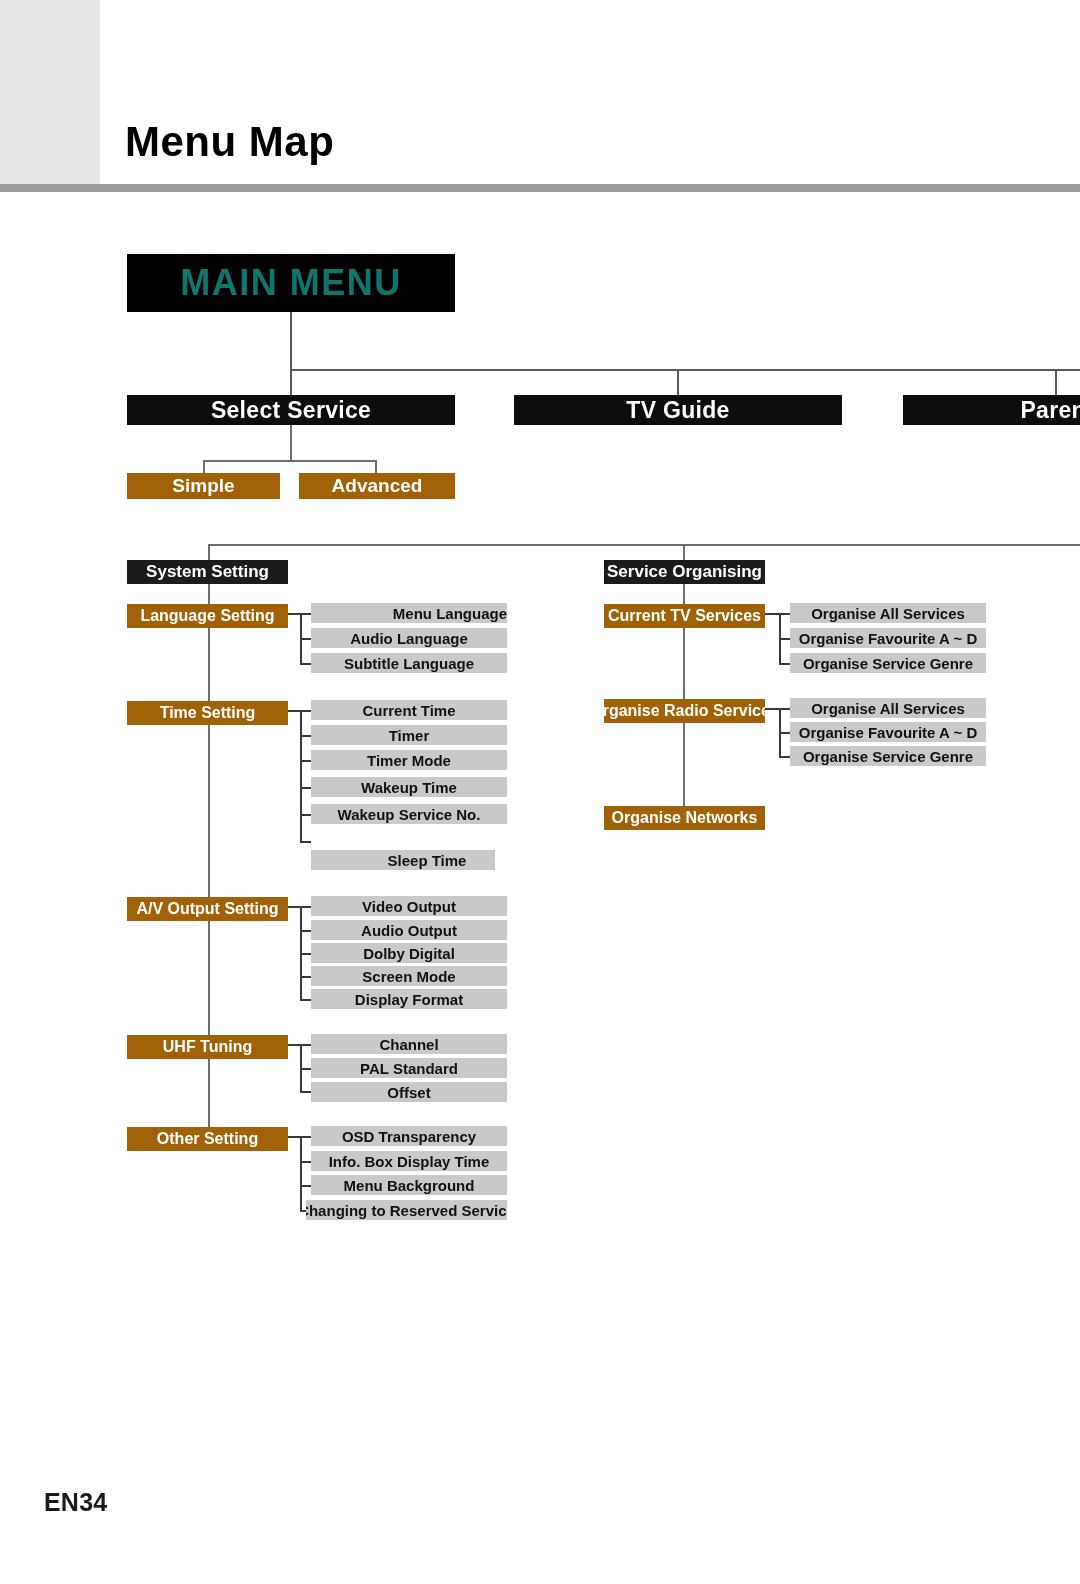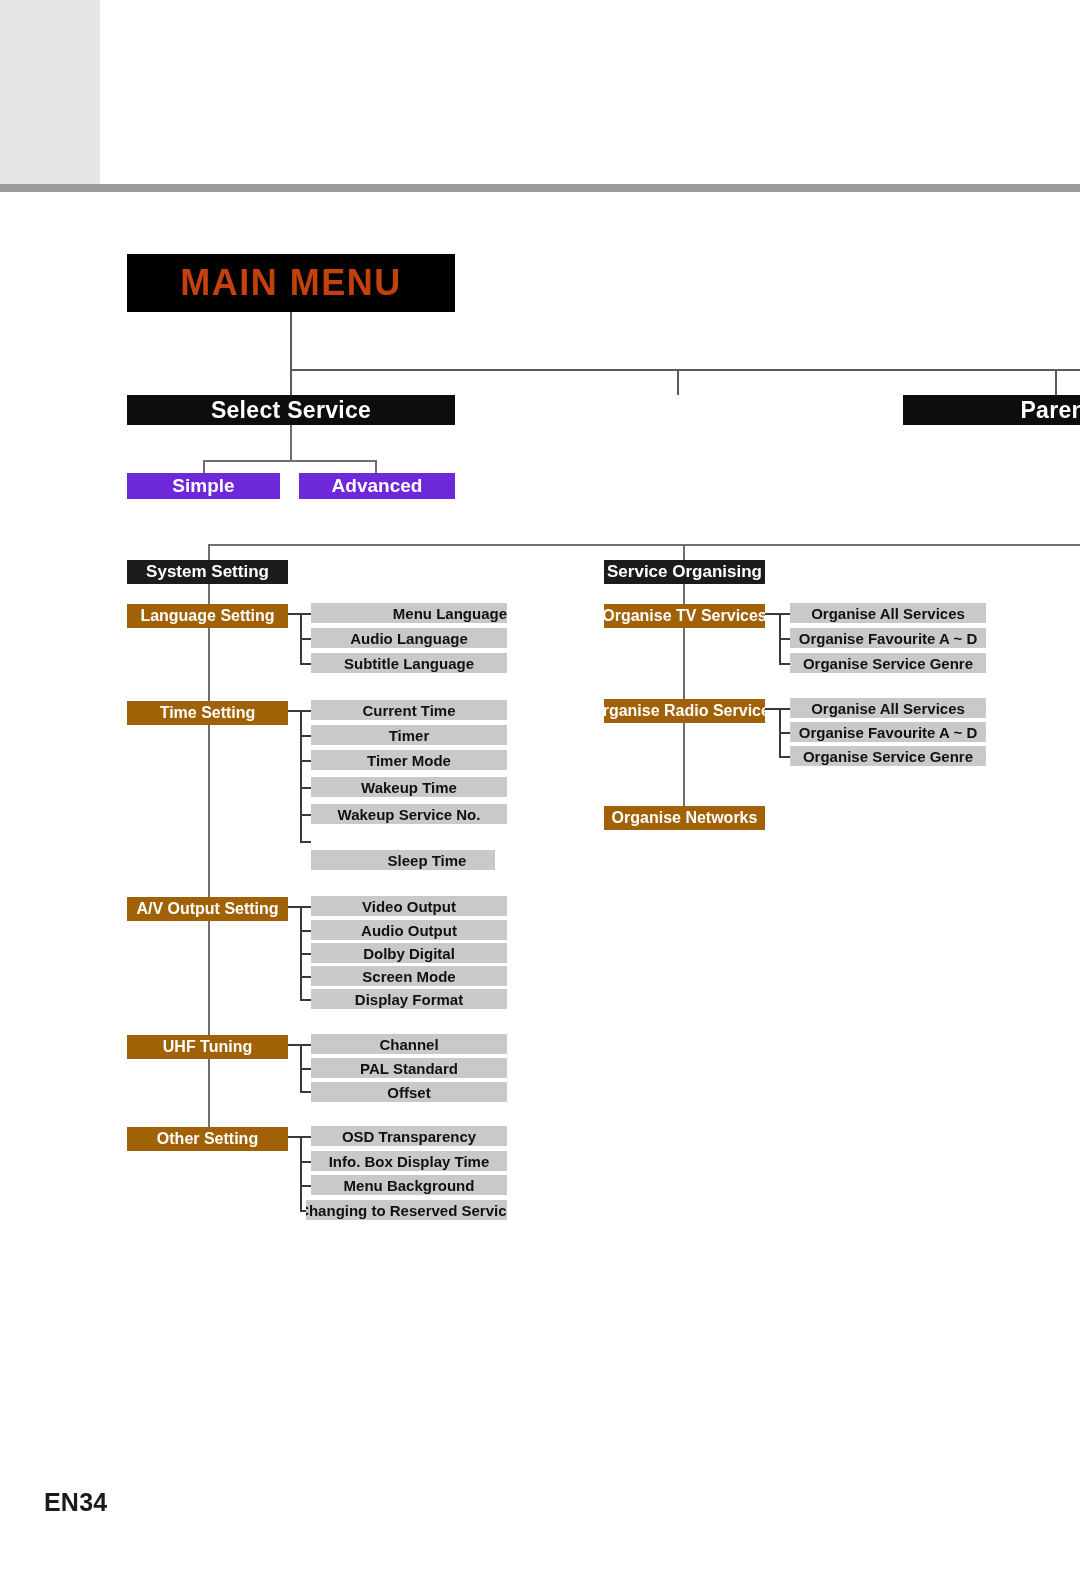--- a/index.html
+++ b/index.html
@@ -56,34 +56,34 @@
     position: absolute;
     box-sizing: border-box;
     display: flex;
     align-items: center;
     justify-content: center;
     white-space: nowrap;
     overflow: hidden;
   }
   .box.level0 {           
     background: #000000;
-    color: #c2410c;
+    color: #0f766e;
     font-size: 36px;
     font-weight: bold;
     letter-spacing: 1.5px;
   }
   .box.level1 {           
     background: #0d0d0d;
     color: #ffffff;
     font-size: 23px;
     font-weight: bold;
     letter-spacing: 0.3px;
   }
   .box.level2 {           
-    background: #6d28d9;
+    background: #a16207;
     color: #ffffff;
     font-size: 19px;
     font-weight: bold;
   }
   .box.section {          
     background: #1c1c1c;
     color: #ffffff;
     font-size: 17px;
     font-weight: bold;
   }
@@ -115,35 +115,39 @@
   .vline.dark { background: #3a3a3a; }
   .hline.dark { background: #3a3a3a; }
 </style>
 </head>
 <body>
 
 <div id="page">
 
   <div class="corner-block"></div>
   <div class="header-rule"></div>
+  <div class="page-title">Menu Map</div>
 
   <div class="box level0" style="left:127px; top:254px; width:328px; height:58px;">
     <span>MAIN MENU</span>
   </div>
 
   <div class="vline" style="left:290px; top:312px; width:2px; height:58px;"></div>
 
   <div class="hline" style="left:290px; top:369px; width:790px; height:2px;"></div>
 
   <div class="vline" style="left:290px; top:369px; width:2px; height:26px;"></div>
   <div class="vline" style="left:677px; top:369px; width:2px; height:26px;"></div>
   <div class="vline" style="left:1055px; top:369px; width:2px; height:26px;"></div>
 
   <div class="box level1" style="left:127px; top:395px; width:328px; height:30px;">
     <span>Select Service</span>
+  </div>
+  <div class="box level1" style="left:514px; top:395px; width:328px; height:30px;">
+    <span>TV Guide</span>
   </div>
   <div class="box level1" style="left:903px; top:395px; width:328px; height:30px;">
     <span>Parental</span>
   </div>
 
   <div class="vline thin" style="left:290px; top:425px; width:2px; height:36px;"></div>
   <div class="hline thin" style="left:203px; top:460px; width:174px; height:2px;"></div>
   <div class="vline thin" style="left:203px; top:460px; width:2px; height:14px;"></div>
   <div class="vline thin" style="left:375px; top:460px; width:2px; height:14px;"></div>
 
@@ -272,21 +276,21 @@
   <div class="box leaf" style="left:306px; top:1200px; width:201px; height:20px;">
     <span>Changing to Reserved Service</span>
   </div>
 
   <div class="box section" style="left:604px; top:560px; width:161px; height:24px;">
     <span>Service Organising</span>
   </div>
   <div class="vline thin" style="left:683px; top:584px; width:2px; height:233px;"></div>
 
   <div class="box group" style="left:604px; top:604px; width:161px; height:24px;">
-    <span>Organise TV Services</span>
+    <span>Current TV Services</span>
   </div>
   <div class="vline dark" style="left:779px; top:613px; width:2px; height:52px;"></div>
   <div class="hline dark" style="left:765px; top:613px; width:25px; height:2px;"></div>
   <div class="hline dark" style="left:779px; top:638px; width:11px; height:2px;"></div>
   <div class="hline dark" style="left:779px; top:663px; width:11px; height:2px;"></div>
   <div class="box leaf" style="left:790px; top:603px; width:196px; height:20px;">
     <span>Organise All Services</span>
   </div>
   <div class="box leaf" style="left:790px; top:628px; width:196px; height:20px;">
     <span>Organise Favourite A ~ D</span>

